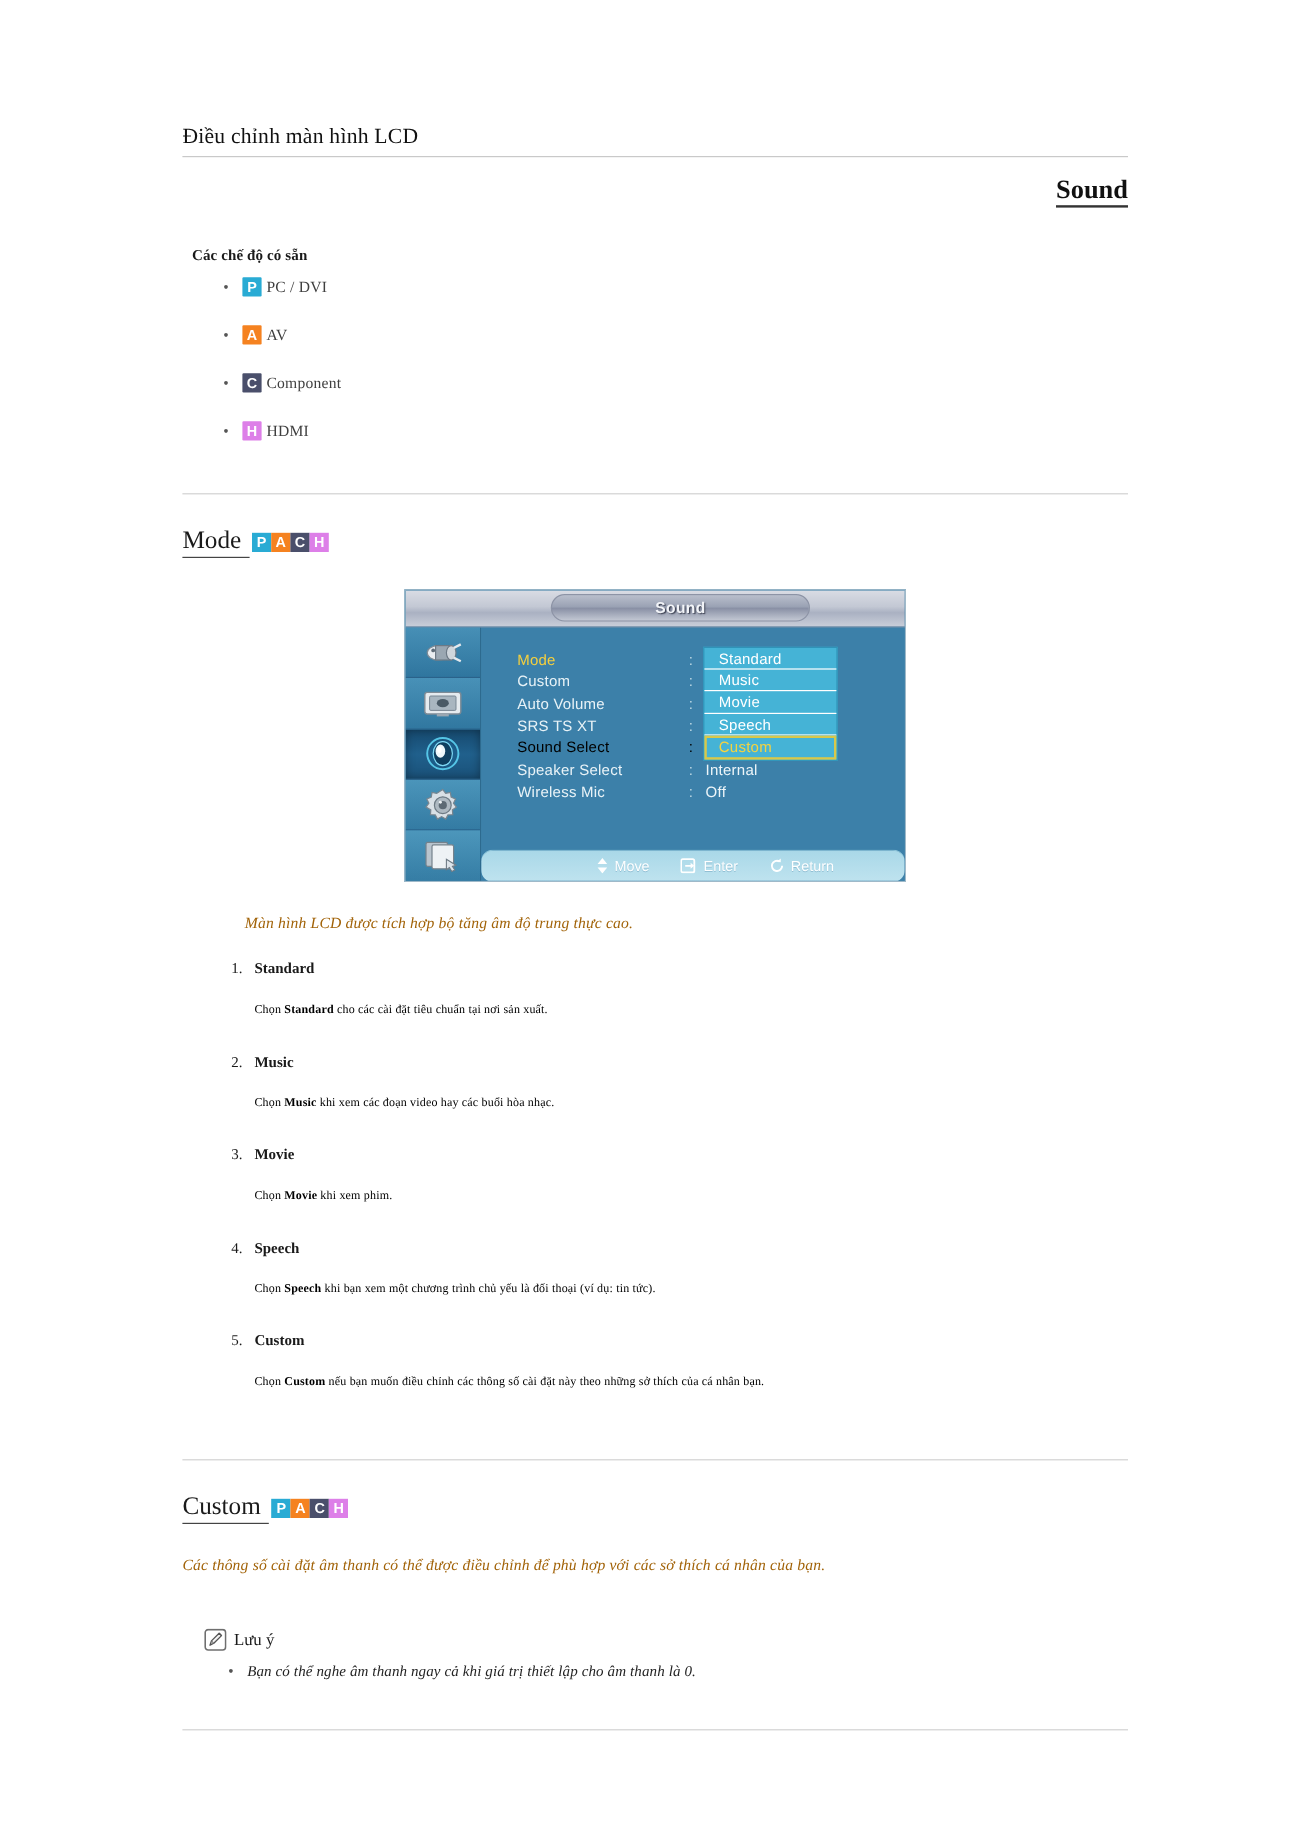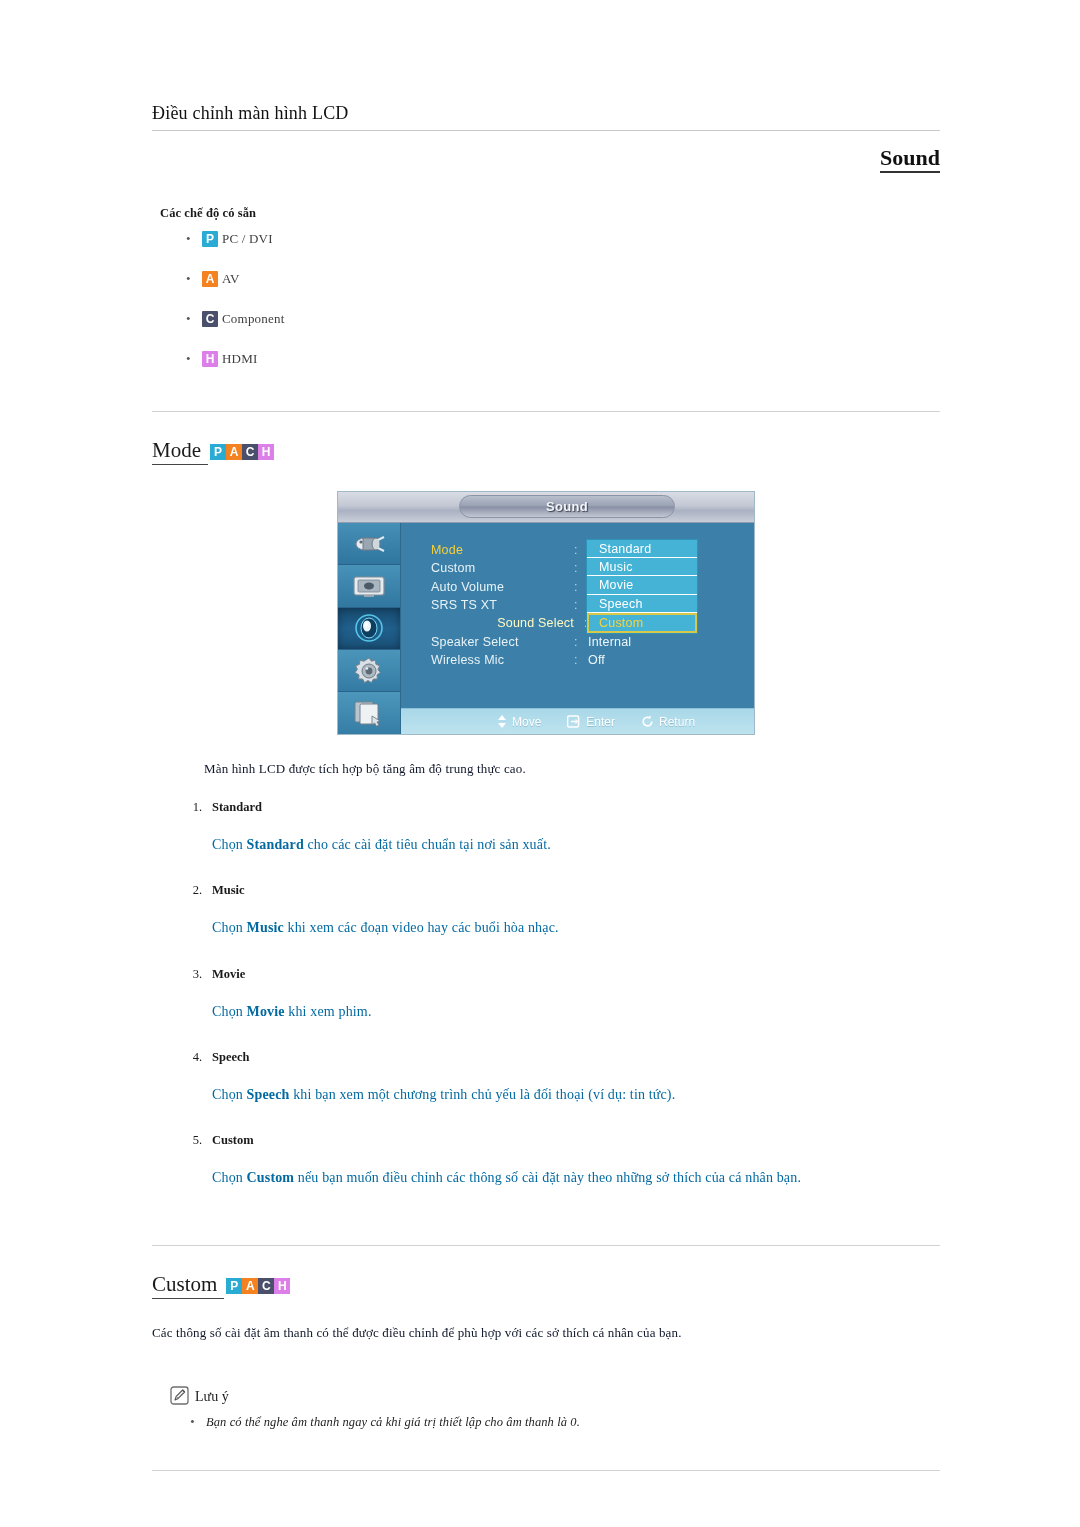--- a/index.html
+++ b/index.html
@@ -233,21 +233,21 @@
     height: 18.4px;
     font-size: 12.5px;
     color: #e8f2f7;
     letter-spacing: 0.2px;
   }
   .menu-row .mlabel { width: 143px; }
   .menu-row .mcolon { width: 14px; color: #bcd7e4; }
   .menu-row .mvalue { color: #edf5f9; }
   .menu-row.selected .mlabel { color: #f5cf3d; }
   .menu-row.disabled .mlabel,
-  .menu-row.disabled .mcolon { color: #fef9c3; text-align: right; }
+  .menu-row.disabled .mcolon { color: #000000; }
 
   .dropdown {
     position: absolute;
     left: 185px;
     top: 16px;
     width: 112px;
     background: #45b3d6;
     border: 1px solid #2f93b8;
     z-index: 4;
   }
@@ -276,37 +276,39 @@
     left: 0;
     bottom: 0;
     width: 100%;
     height: 27px;
     background: linear-gradient(180deg, #a9d8e8 0%, #bfe3ef 100%);
     display: flex;
     align-items: center;
     padding-left: 96px;
     gap: 26px;
     border-top: 1px solid #8cc3d8;
+    border-radius: 10px;
   }
   .foot-item {
     display: flex;
     align-items: center;
     gap: 5px;
     font-size: 12px;
     color: #ffffff;
     text-shadow: 0 1px 0 rgba(120,170,195,0.6);
   }
 
   
   .para {
     font-size: 13px;
     line-height: 1.5;
-    color: #0f172a;
+    color: #a16207;
     margin: 24px 0 0 52px;
     letter-spacing: 0.15px;
+    font-style: italic;
   }
   .para-flush { margin-left: 0; }
 
   ol.num-list {
     margin: 22px 0 0 0;
     padding: 0 0 0 60px;
     list-style: none;
     counter-reset: item;
   }
   ol.num-list > li {
@@ -323,22 +325,22 @@
   ol.num-list > li .li-title::before {
     content: counter(item) ".";
     position: absolute;
     left: -34px;
     width: 24px;
     text-align: right;
     font-weight: normal;
     color: #1a1a1a;
   }
   ol.num-list > li .li-desc {
-    font-size: 14px;
-    color: #0369a1;
+    font-size: 10px;
+    color: #000000;
     margin: 20px 0 28px 0;
     line-height: 1.45;
     letter-spacing: 0.15px;
   }
   b, strong { font-weight: bold; }
 
   
   .note {
     margin: 44px 0 0 18px;
   }

